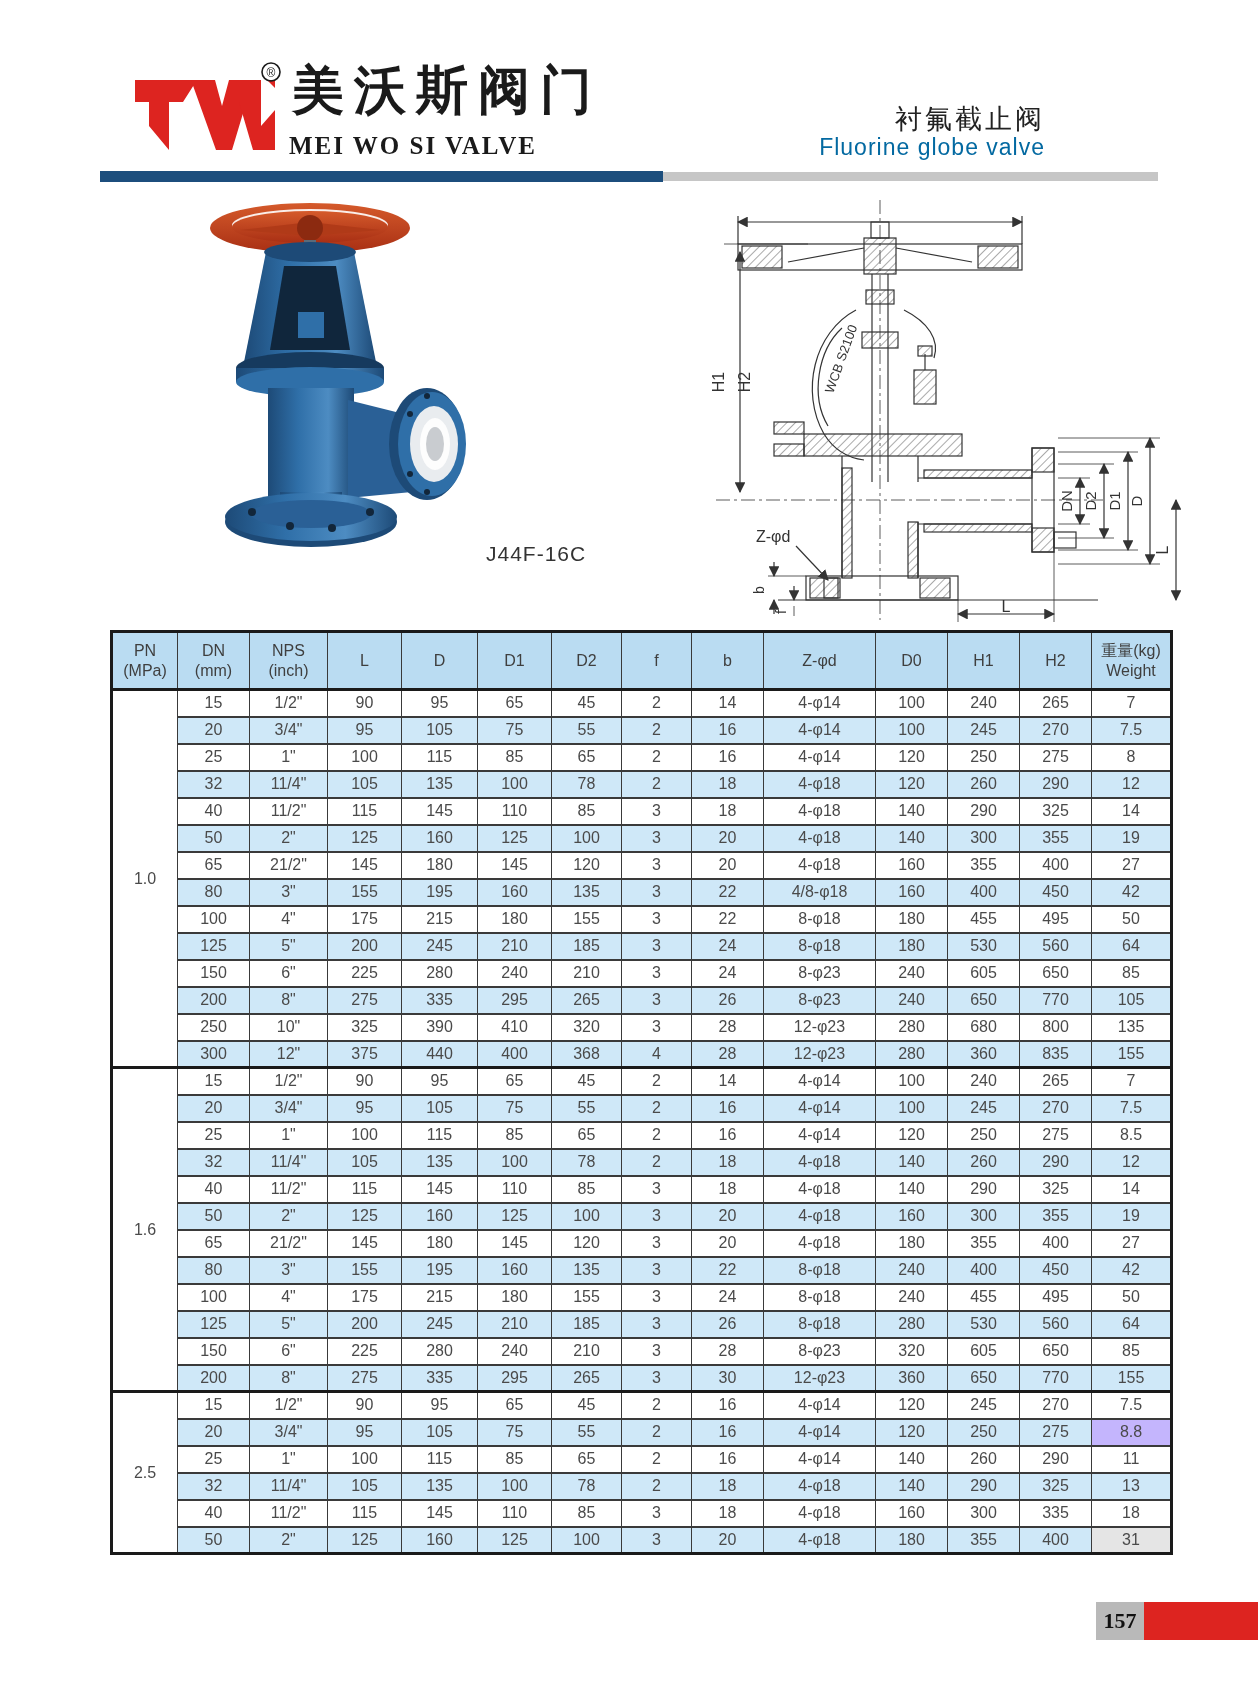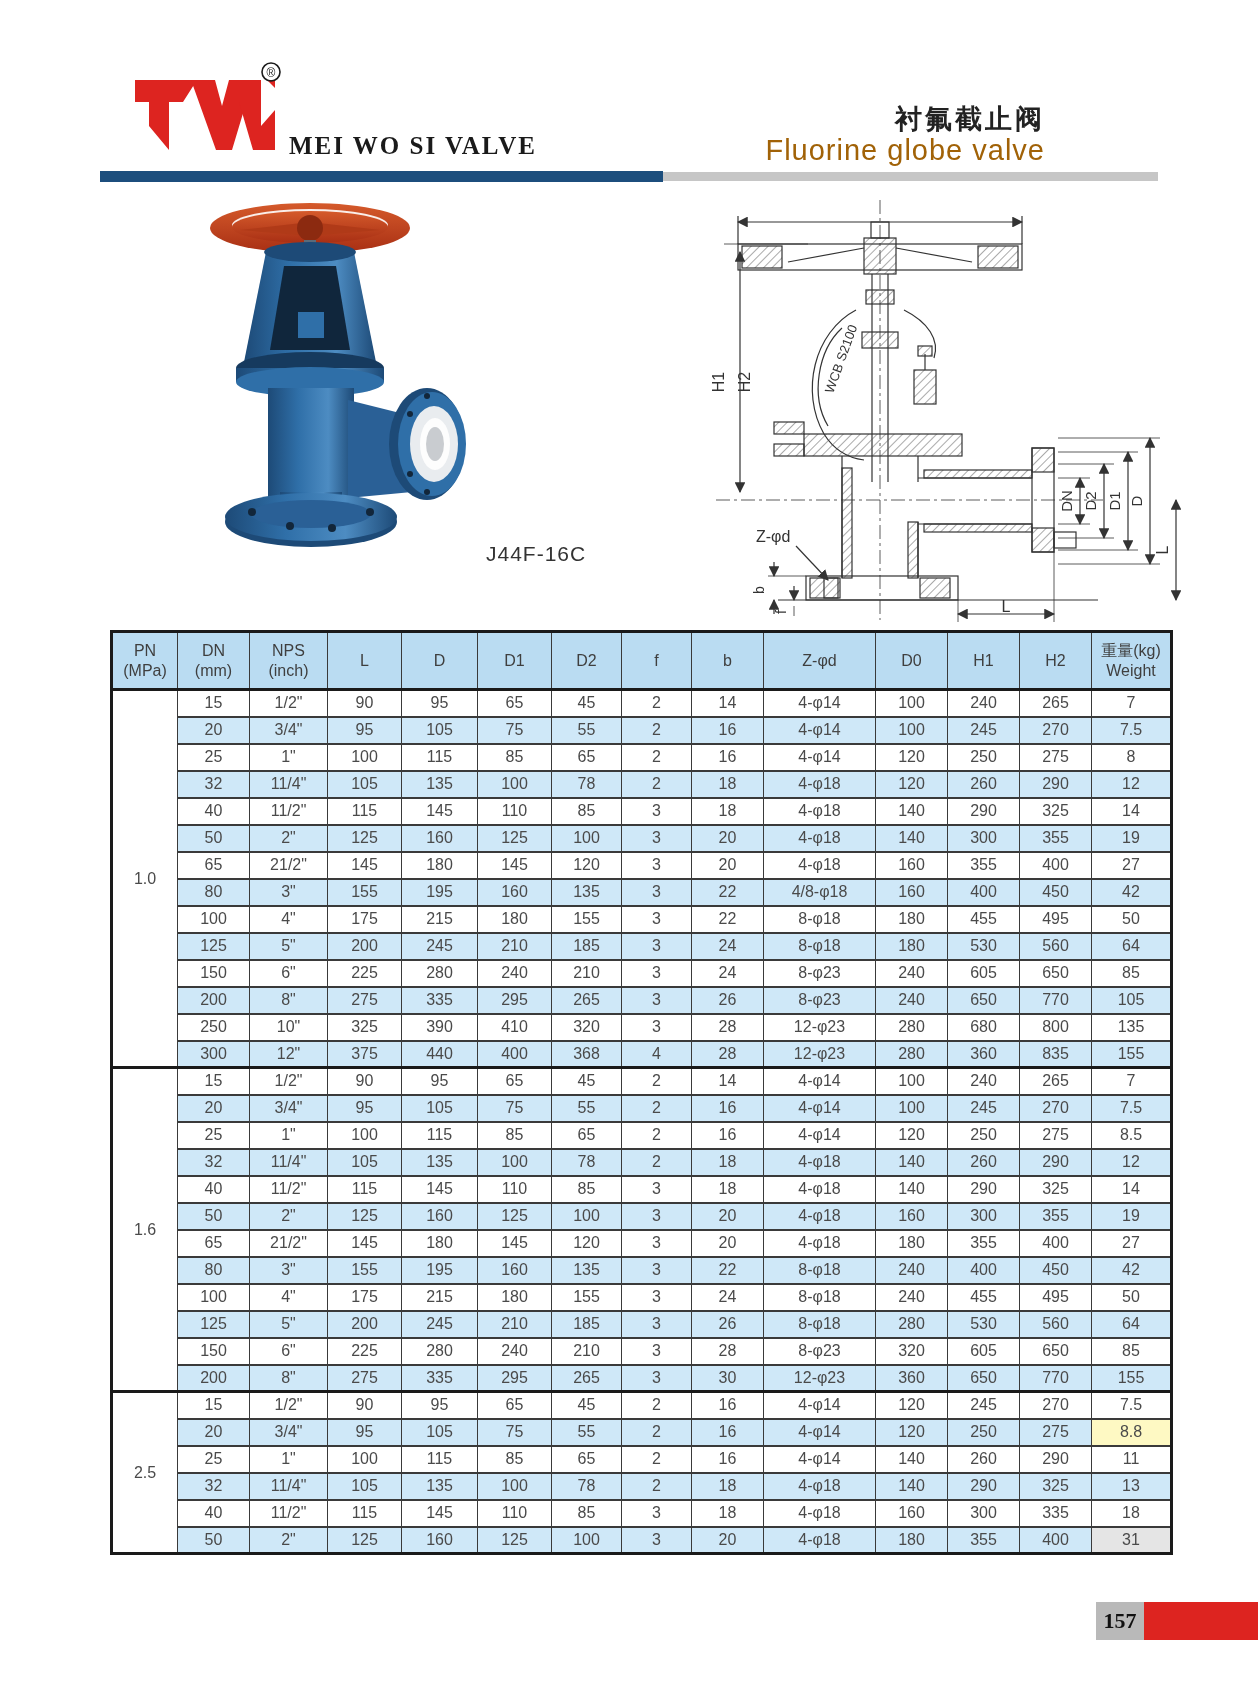--- a/index.html
+++ b/index.html
@@ -17,25 +17,25 @@
     font-family:"Liberation Serif", serif; font-weight:bold;
     font-size:52px; letter-spacing:10px; color:#1a1a1a;
   }
   #company-en {
     position:absolute; left:289px; top:132px;
     font-family:"Liberation Serif", serif; font-size:25px; letter-spacing:2px;
     color:#1a1a1a; font-weight:600;
   }
   #product-cn {
     position:absolute; right:213px; top:101px; text-align:right;
-    font-size:27px; font-weight:700; color:#222; letter-spacing:3px;
+    font-size:27px; font-weight:400; color:#222; letter-spacing:3px;
   }
   #product-en {
     position:absolute; right:213px; top:134px; text-align:right;
-    font-size:29px; color:#a16207; letter-spacing:1px;
+    font-size:23px; color:#0369a1; letter-spacing:1px;
   }
   #header-bar { position:absolute; left:100px; top:171px; width:1058px; height:11px; }
   #header-bar .navy { position:absolute; left:0; top:0; width:563px; height:11px; }
   #header-bar .gray { position:absolute; left:563px; top:0; width:495px; height:9px; margin-top:1px; }
 
   
   #valve-photo { position:absolute; left:180px; top:192px; }
   #tech-drawing { position:absolute; left:628px; top:182px; }
   #model-label {
     position:absolute; left:486px; top:542px;
@@ -87,20 +87,21 @@
     <svg width="150" height="110" viewBox="0 0 150 110">
       <g fill="#dd2420">
         <path d="M2 22 L64 22 L50 44 L36 44 L36 92 L16 68 L16 44 L2 44 Z"></path>
         <path d="M58 22 L82 22 L89 48 L96 22 L120 22 L99 92 L83 92 Z"></path>
         <path d="M112 22 L134 22 L134 68 L148 52 L148 30 L140 22 L148 22 L148 92 L126 92 L112 44 Z" transform="translate(-6,0)"></path>
       </g>
       <circle cx="138" cy="14" r="9" fill="none" stroke="#1a1a1a" stroke-width="1.6"></circle>
       <text x="138" y="19" text-anchor="middle" font-size="12" fill="#1a1a1a">®</text>
     </svg>
   </div>
+  <div id="company-cn">美沃斯阀门</div>
   <div id="company-en">MEI WO SI VALVE</div>
   <div id="product-cn">衬氟截止阀</div>
   <div id="product-en">Fluorine globe valve</div>
   <div id="header-bar">
     <div class="navy" style="background: rgb(28, 78, 125);"></div>
     <div class="gray" style="background: rgb(198, 198, 198);"></div>
   </div>
 
   <div id="valve-photo">
     <svg width="305" height="360" viewBox="0 0 305 360">
@@ -737,21 +738,21 @@
             <td style="background: rgb(207, 232, 248);">95</td>
             <td style="background: rgb(207, 232, 248);">105</td>
             <td style="background: rgb(207, 232, 248);">75</td>
             <td style="background: rgb(207, 232, 248);">55</td>
             <td style="background: rgb(207, 232, 248);">2</td>
             <td style="background: rgb(207, 232, 248);">16</td>
             <td style="background: rgb(207, 232, 248);">4-φ14</td>
             <td style="background: rgb(207, 232, 248);">120</td>
             <td style="background: rgb(207, 232, 248);">250</td>
             <td style="background: rgb(207, 232, 248);">275</td>
-            <td style="background: #fef9c3;">8.8</td>
+            <td style="background: #c4b5fd;">8.8</td>
           </tr>
           <tr>
             <td>25</td>
             <td>1"</td>
             <td>100</td>
             <td>115</td>
             <td>85</td>
             <td>65</td>
             <td>2</td>
             <td>16</td>

